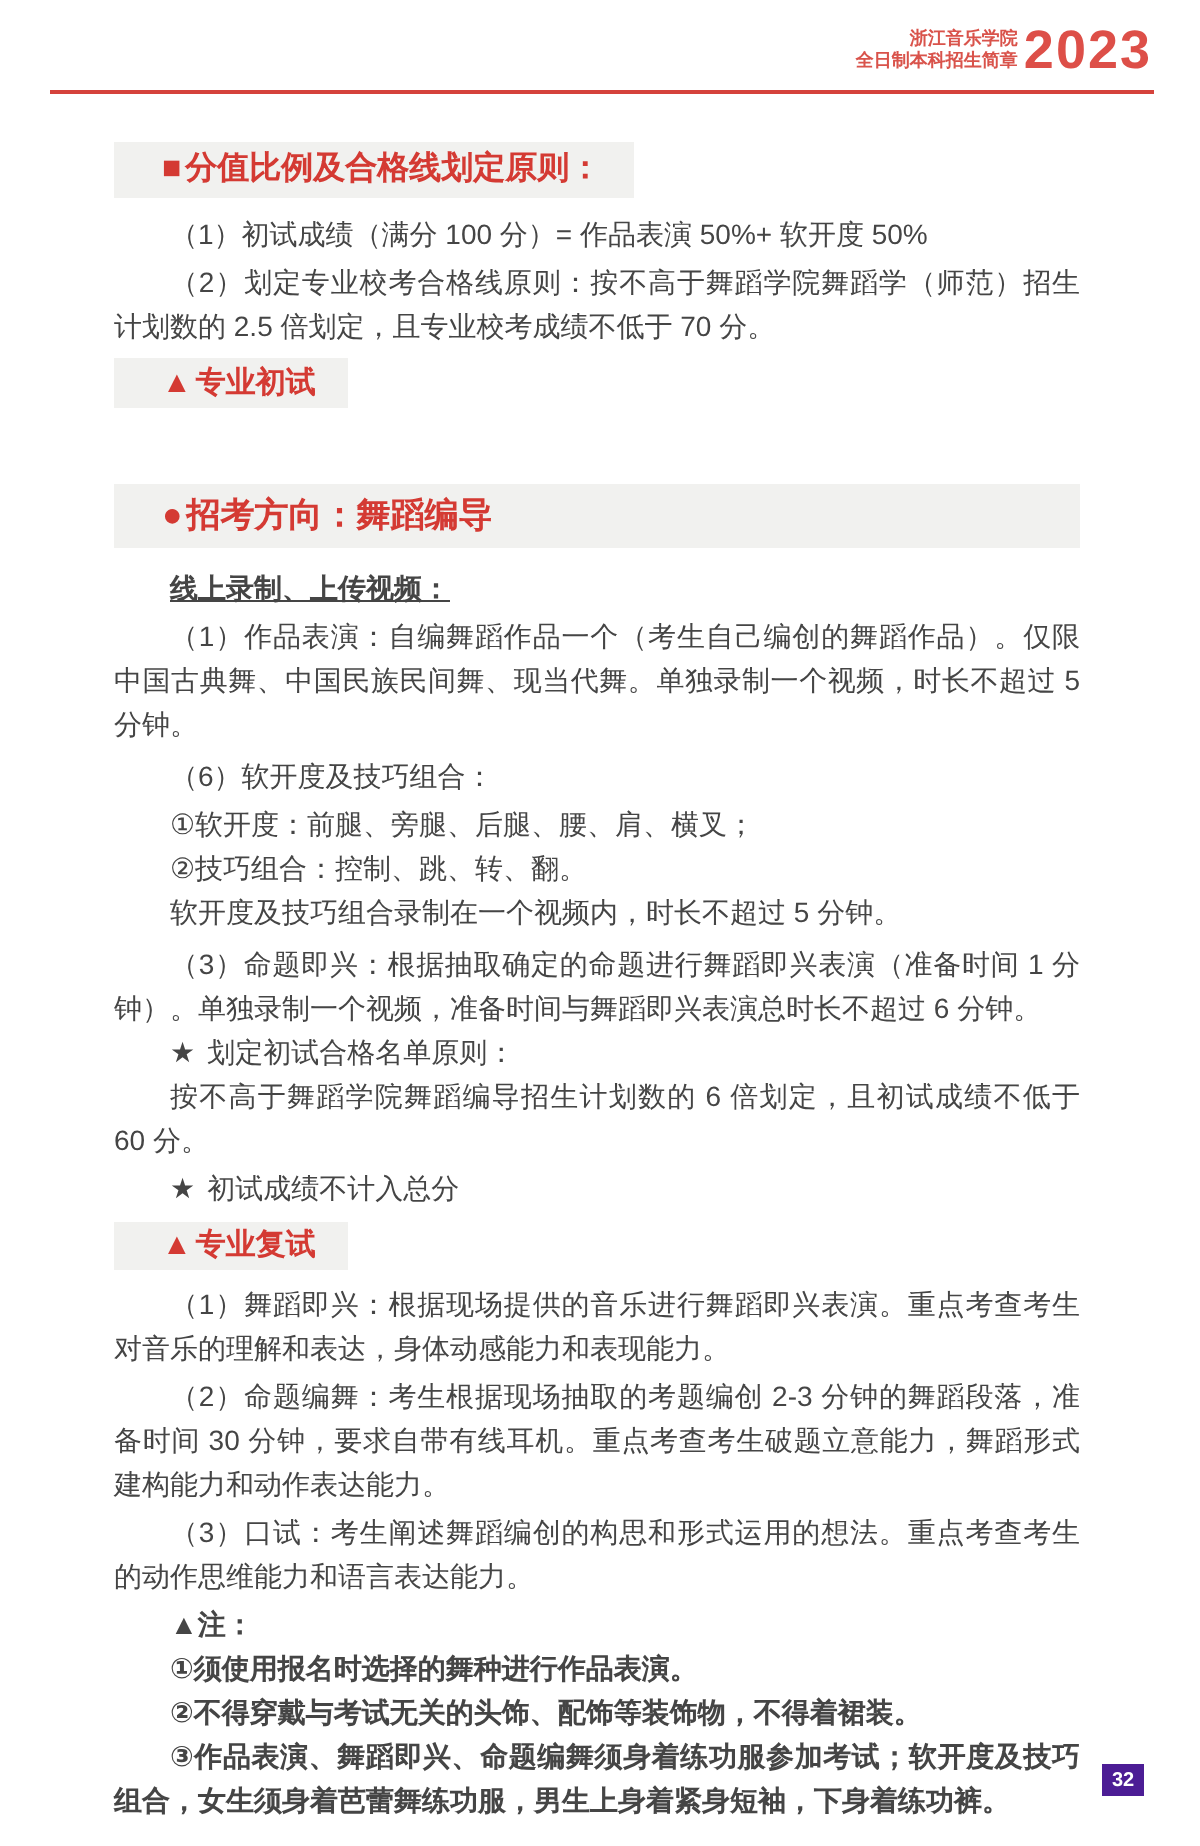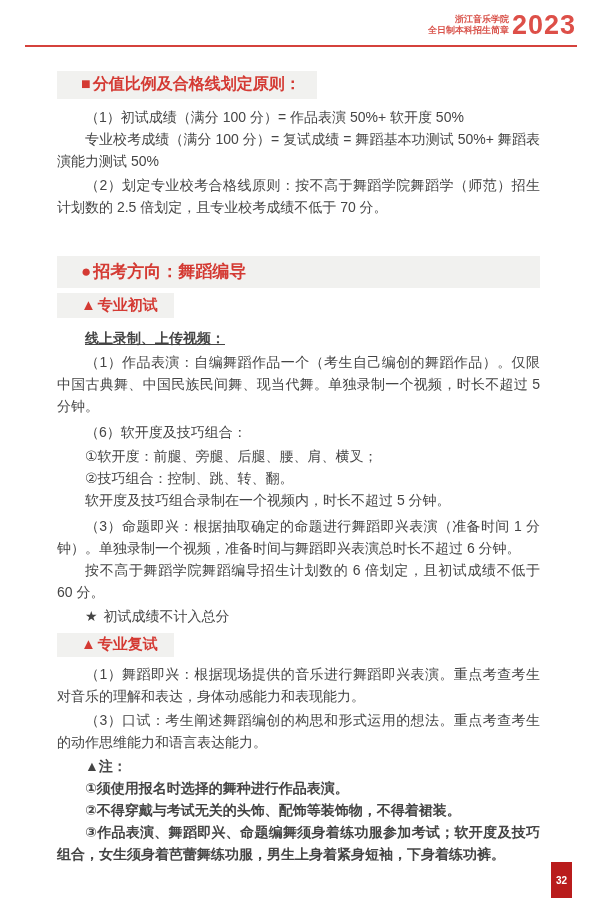--- a/index.html
+++ b/index.html
@@ -25,21 +25,21 @@
   .first{margin-top:7px;}
   .gap2{margin-top:2px;}
   .gap4{margin-top:4px;}
   .gap6{margin-top:6px;}
   .b{font-weight:normal;}
   .sub-head{font-weight:bold;text-decoration:underline;margin-top:9px;}
   .note{font-weight:bold;}
   .star-mark{margin-right:6px;}
   
   .pagenum{
-    position:absolute;right:28px;bottom:25px;width:21px;height:36px;background:#b91c1c;
+    position:absolute;right:28px;bottom:25px;width:21px;height:16px;background:#4c1d95;
     color:#ffffff;font-size:10px;font-weight:bold;display:flex;align-items:center;justify-content:center;
   }
 </style>
 </head>
 <body>
 
 <div class="hdr">
   <div class="hdr-lines">
     <div>浙江音乐学院</div>
     <div>全日制本科招生简章</div>
@@ -48,53 +48,54 @@
 </div>
 <div class="hdr-rule"></div>
 
 <div class="content">
 
   
   <div class="band band1">
     <span class="mark">■</span><span>分值比例及合格线划定原则：</span>
   </div>
   <p class="p first">（1）初试成绩（满分 100 分）= 作品表演 50%+ 软开度 50%</p>
-  <p class="p">专业校考成绩（满分 100 分）= 复试成绩 = 舞蹈基本功测试 50%+ 舞蹈表演能力测试 50%</p>
   <p class="p gap2">（2）划定专业校考合格线原则：按不高于舞蹈学院舞蹈学（师范）招生计划数的 2.5 倍划定，且专业校考成绩不低于 70 分。</p>
+
+  
+  <div class="band band3">
+    <span class="mark">▲</span><span>专业初试</span>
+  </div>
 
   
   <div class="band band2">
     <span class="mark">●</span><span>招考方向：舞蹈编导</span>
-  </div>
-
-  
-  <div class="band band3">
-    <span class="mark">▲</span><span>专业初试</span>
   </div>
   <p class="p sub-head">线上录制、上传视频：</p>
 
   <p class="p gap2"><span class="b">（1）作品表演：</span><span>自编舞蹈作品一个（考生自己编创的舞蹈作品）。仅限中国古典舞、中国民族民间舞、现当代舞。单独录制一个视频，时长不超过 5 分钟。</span></p>
 
   <p class="p b gap4">（6）软开度及技巧组合：</p>
   <p class="p gap2">①软开度：前腿、旁腿、后腿、腰、肩、横叉；</p>
   <p class="p">②技巧组合：控制、跳、转、翻。</p>
   <p class="p">软开度及技巧组合录制在一个视频内，时长不超过 5 分钟。</p>
 
   <p class="p gap4"><span class="b">（3）命题即兴：</span><span>根据抽取确定的命题进行舞蹈即兴表演（准备时间 1 分钟）。单独录制一个视频，准备时间与舞蹈即兴表演总时长不超过 6 分钟。</span></p>
 
+  <p class="p b"><span class="star-mark">★</span><span>划定初试合格名单原则：</span></p>
   <p class="p">按不高于舞蹈学院舞蹈编导招生计划数的 6 倍划定，且初试成绩不低于 60 分。</p>
   <p class="p b gap2"><span class="star-mark">★</span><span>初试成绩不计入总分</span></p>
 
   
   <div class="band band5 gap6">
     <span class="mark">▲</span><span>专业复试</span>
   </div>
 
   <p class="p gap6"><span class="b">（1）舞蹈即兴：</span><span>根据现场提供的音乐进行舞蹈即兴表演。重点考查考生对音乐的理解和表达，身体动感能力和表现能力。</span></p>
 
+  <p class="p gap2"><span class="b">（2）命题编舞：</span><span>考生根据现场抽取的考题编创 2-3 分钟的舞蹈段落，准备时间 30 分钟，要求自带有线耳机。重点考查考生破题立意能力，舞蹈形式建构能力和动作表达能力。</span></p>
 
   <p class="p gap2"><span class="b">（3）口试：</span><span>考生阐述舞蹈编创的构思和形式运用的想法。重点考查考生的动作思维能力和语言表达能力。</span></p>
 
   <p class="p note gap2"><span>▲</span><span>注：</span></p>
   <p class="p note">①须使用报名时选择的舞种进行作品表演。</p>
   <p class="p note">②不得穿戴与考试无关的头饰、配饰等装饰物，不得着裙装。</p>
   <p class="p note">③作品表演、舞蹈即兴、命题编舞须身着练功服参加考试；软开度及技巧组合，女生须身着芭蕾舞练功服，男生上身着紧身短袖，下身着练功裤。</p>
 
 </div>
 

